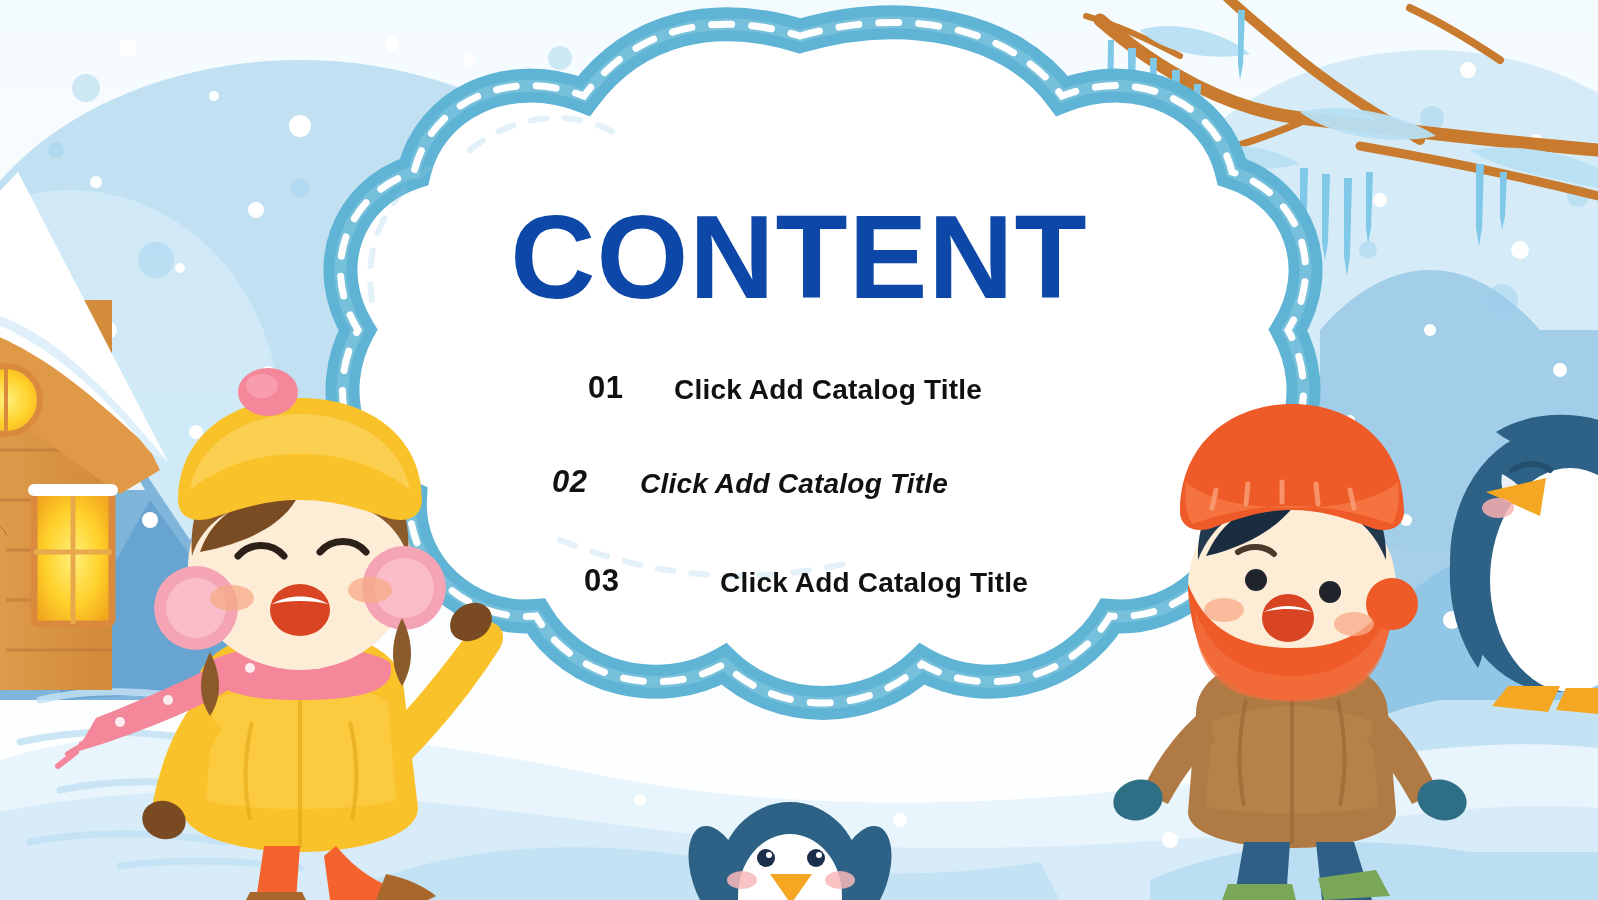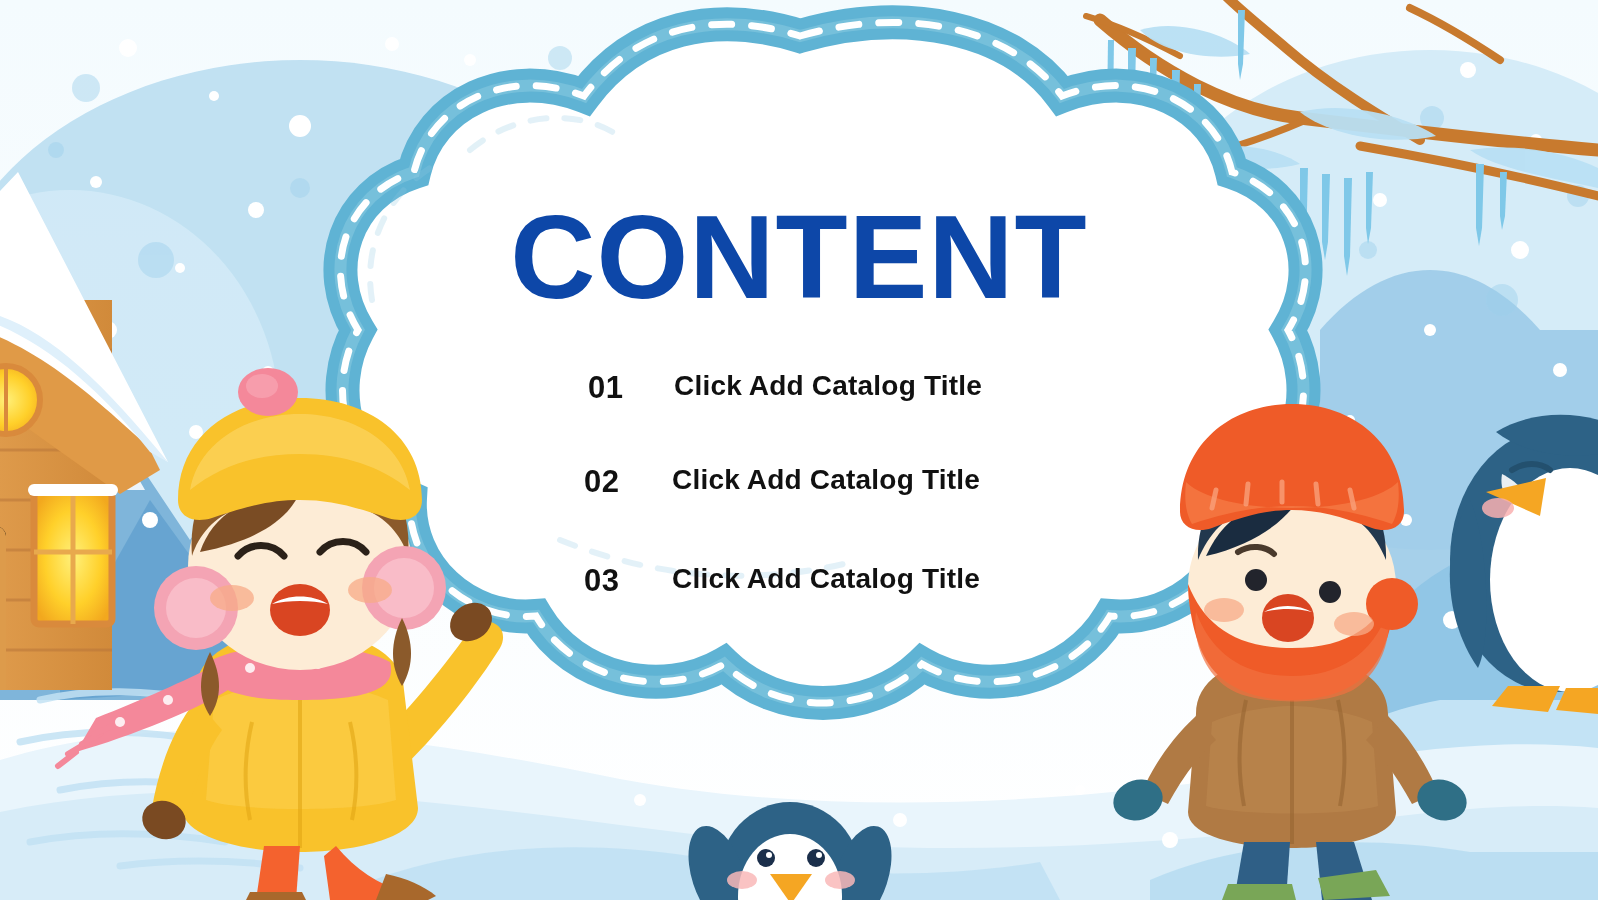--- a/index.html
+++ b/index.html
@@ -40,40 +40,40 @@
     font-size: 118px;
     font-weight: bold;
     letter-spacing: 1px;
     color: #0d47a8;
     line-height: 1.05;
     white-space: nowrap;
   }
   .toc-row {
     position: absolute;
     display: flex;
-    align-items: flex-start;
+    align-items: flex-end;
     white-space: nowrap;
   }
   .toc-num {
     font-size: 31px;
     font-weight: bold;
     color: #111111;
     letter-spacing: 0.5px;
   }
   .toc-label {
     font-size: 28px;
     font-weight: bold;
     color: #111111;
     letter-spacing: 0.2px;
   }
   #toc-row-0 { left: 588px; top: 370px; }
   #toc-row-0 .toc-num  { width: 86px; }
-  #toc-row-1 { left: 584px; top: 464px; }
+  #toc-row-1 { left: 552px; top: 464px; font-style: italic; }
   #toc-row-1 .toc-num  { width: 88px; }
-  #toc-row-2 { left: 584px; top: 563px; }
+  #toc-row-2 { left: 584px; top: 563px; gap: 48px; }
   #toc-row-2 .toc-num  { width: 88px; }
 </style>
 </head>
 <body>
 
 <div id="slide">
 
   <svg id="bg-svg" viewBox="0 0 1598 900">
     <defs>
       <linearGradient id="skyGrad" x1="0" y1="0" x2="0" y2="1">

